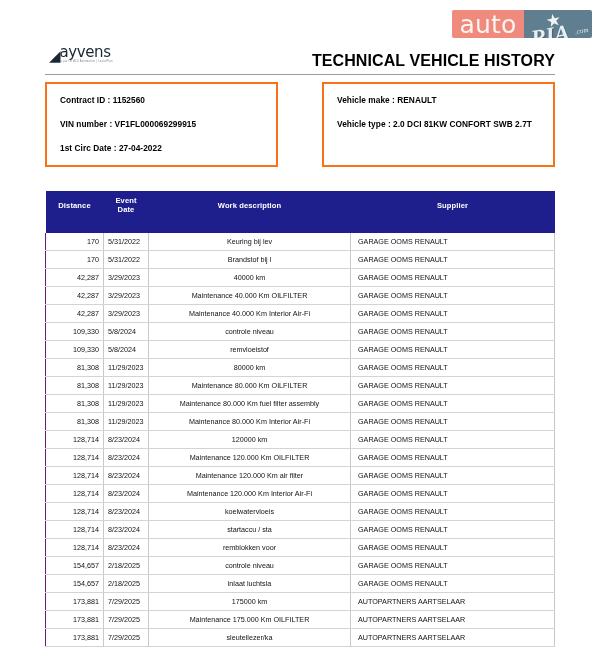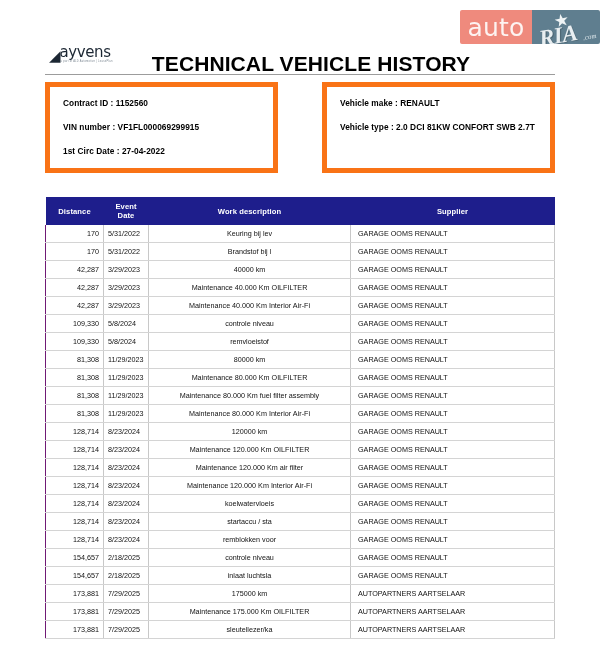--- a/index.html
+++ b/index.html
@@ -15,24 +15,24 @@
     font-family: "Liberation Sans", sans-serif;
     color: #000000;
     position: relative;
     overflow: hidden;
   }
 
   
   .watermark {
     position: absolute;
     top: 10px;
-    right: 0;
+    right: 8px;
     display: flex;
     align-items: stretch;
-    height: 34px;
+    height: 28px;
     z-index: 40;
   }
   .wm-auto {
     width: 72px;
     background: #ef8a7d;
     display: flex;
     align-items: center;
     justify-content: center;
     border-radius: 2px 0 0 2px;
   }
@@ -126,22 +126,22 @@
     letter-spacing: 0.25px;
     margin-top: 1px;
     margin-left: 1px;
   }
 
   .doc-title {
     position: absolute;
     left: 0;
     right: 0;
     top: 52px;
-    text-align: center;
-    font-size: 21px;
+    text-align: right;
+    font-size: 16px;
     font-weight: bold;
     letter-spacing: 0.1px;
     color: #000;
     padding-left: 22px;
   }
 
   .rule {
     border: none;
     border-top: 1px solid #9c9c9c;
     margin: 0 0 6px 0;
@@ -158,21 +158,21 @@
     letter-spacing: 0.1px;
   }
 
   
   .info-row {
     display: flex;
     gap: 44px;
     margin-top: 7px;
   }
   .info-box {
-    border: 5px solid #f97316;
+    border: 2px solid #f97316;
     padding: 11px 13px 12px;
     flex: 1;
     min-width: 0;
   }
   .info-box .line {
     font-size: 8.3px;
     font-weight: bold;
     letter-spacing: 0.05px;
     white-space: nowrap;
   }
@@ -184,21 +184,21 @@
     width: 100%;
     border-collapse: collapse;
     table-layout: fixed;
     font-size: 7.2px;
   }
   table.history thead th {
     background: #1e1e8c;
     color: #ffffff;
     font-size: 7.6px;
     font-weight: bold;
-    padding: 5px 4px 5px;
+    padding: 5px 4px 19px;
     text-align: center;
     border: none;
     letter-spacing: 0.1px;
   }
   table.history thead th.th-distance { width: 58px; }
   table.history thead th.th-date { width: 45px; }
   table.history thead th.th-work { width: 202px; }
   table.history tbody td {
     padding: 4px 4px;
     border-bottom: 1px solid #d4d4d4;

